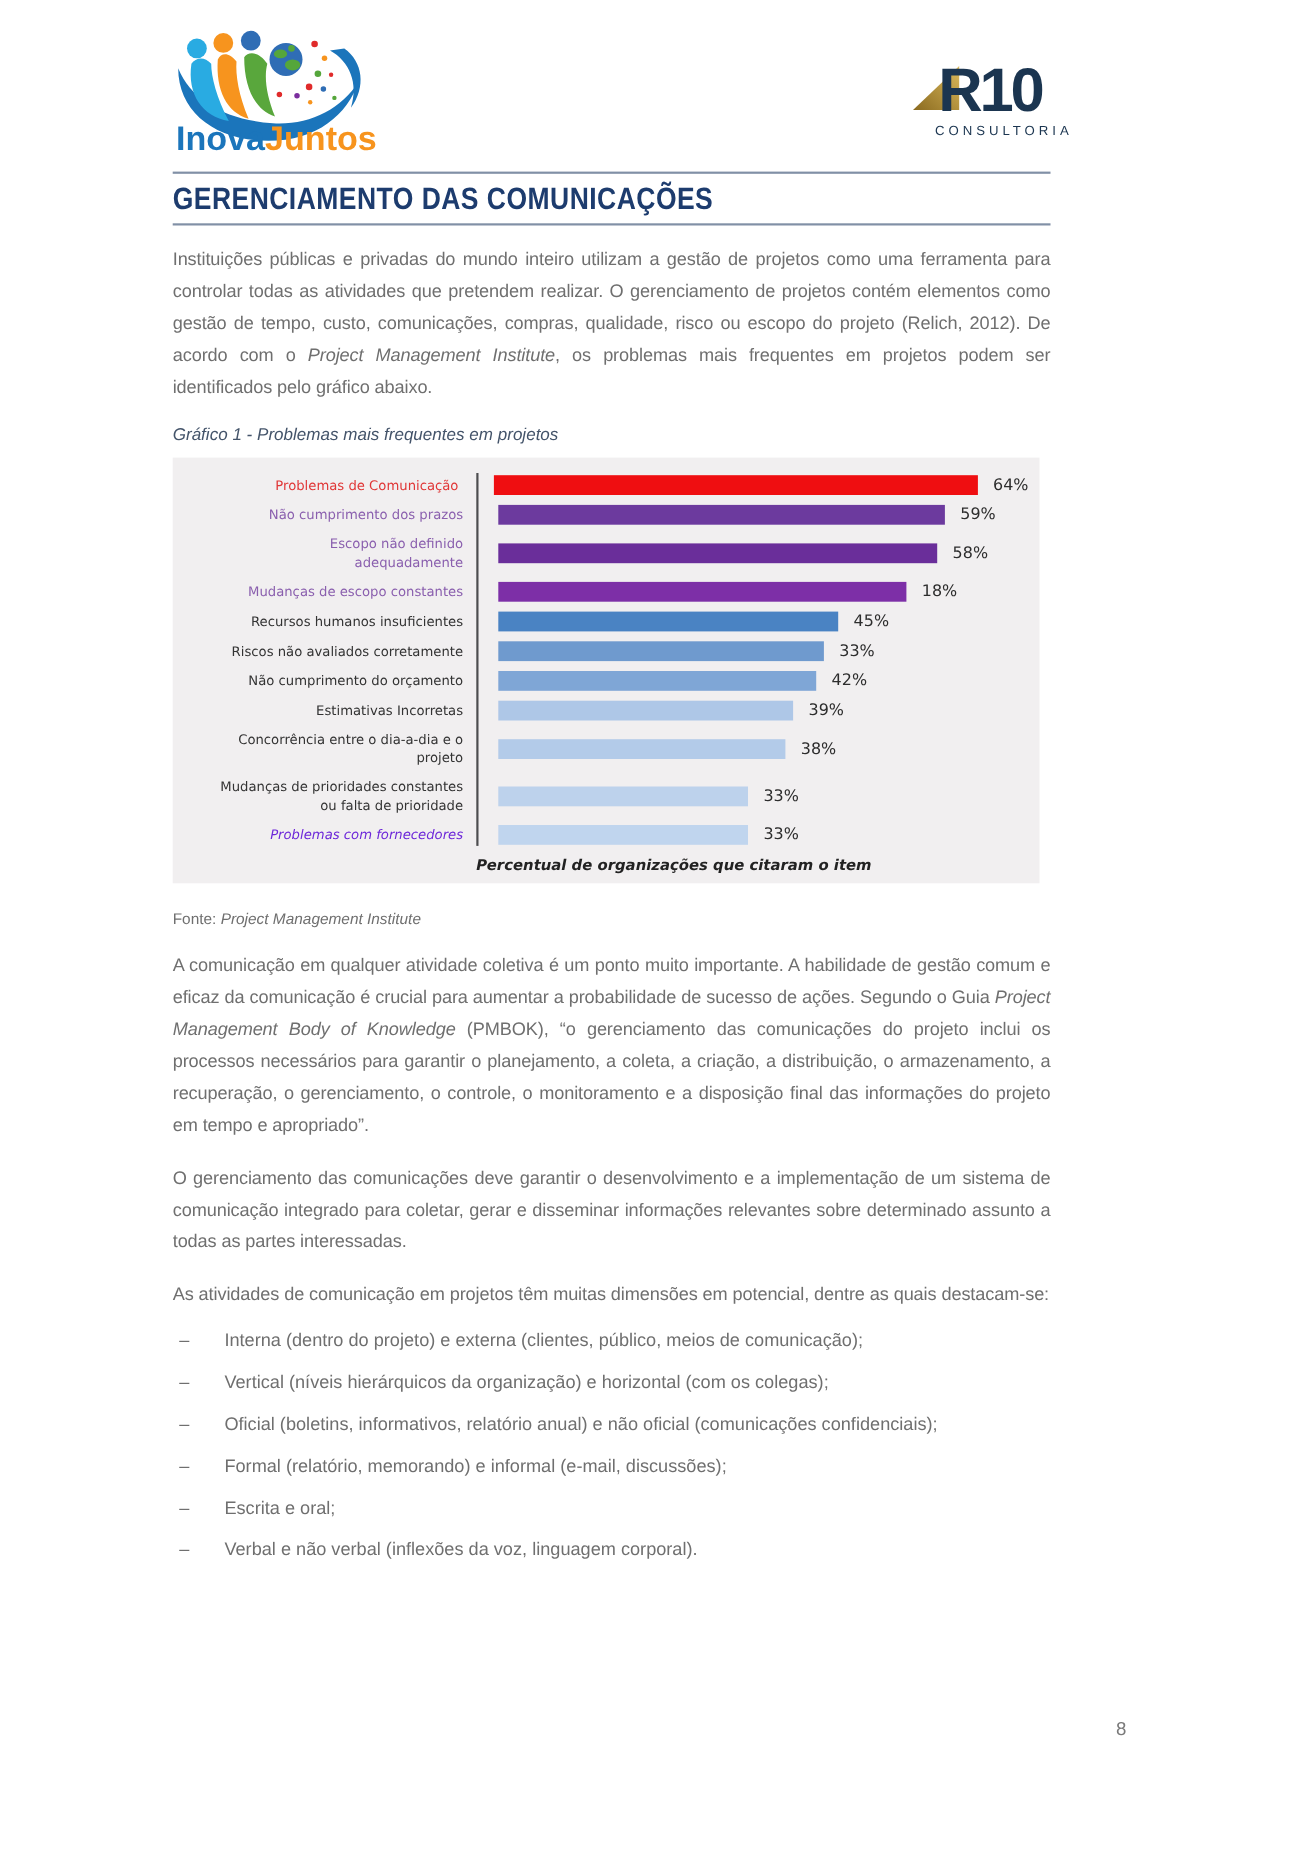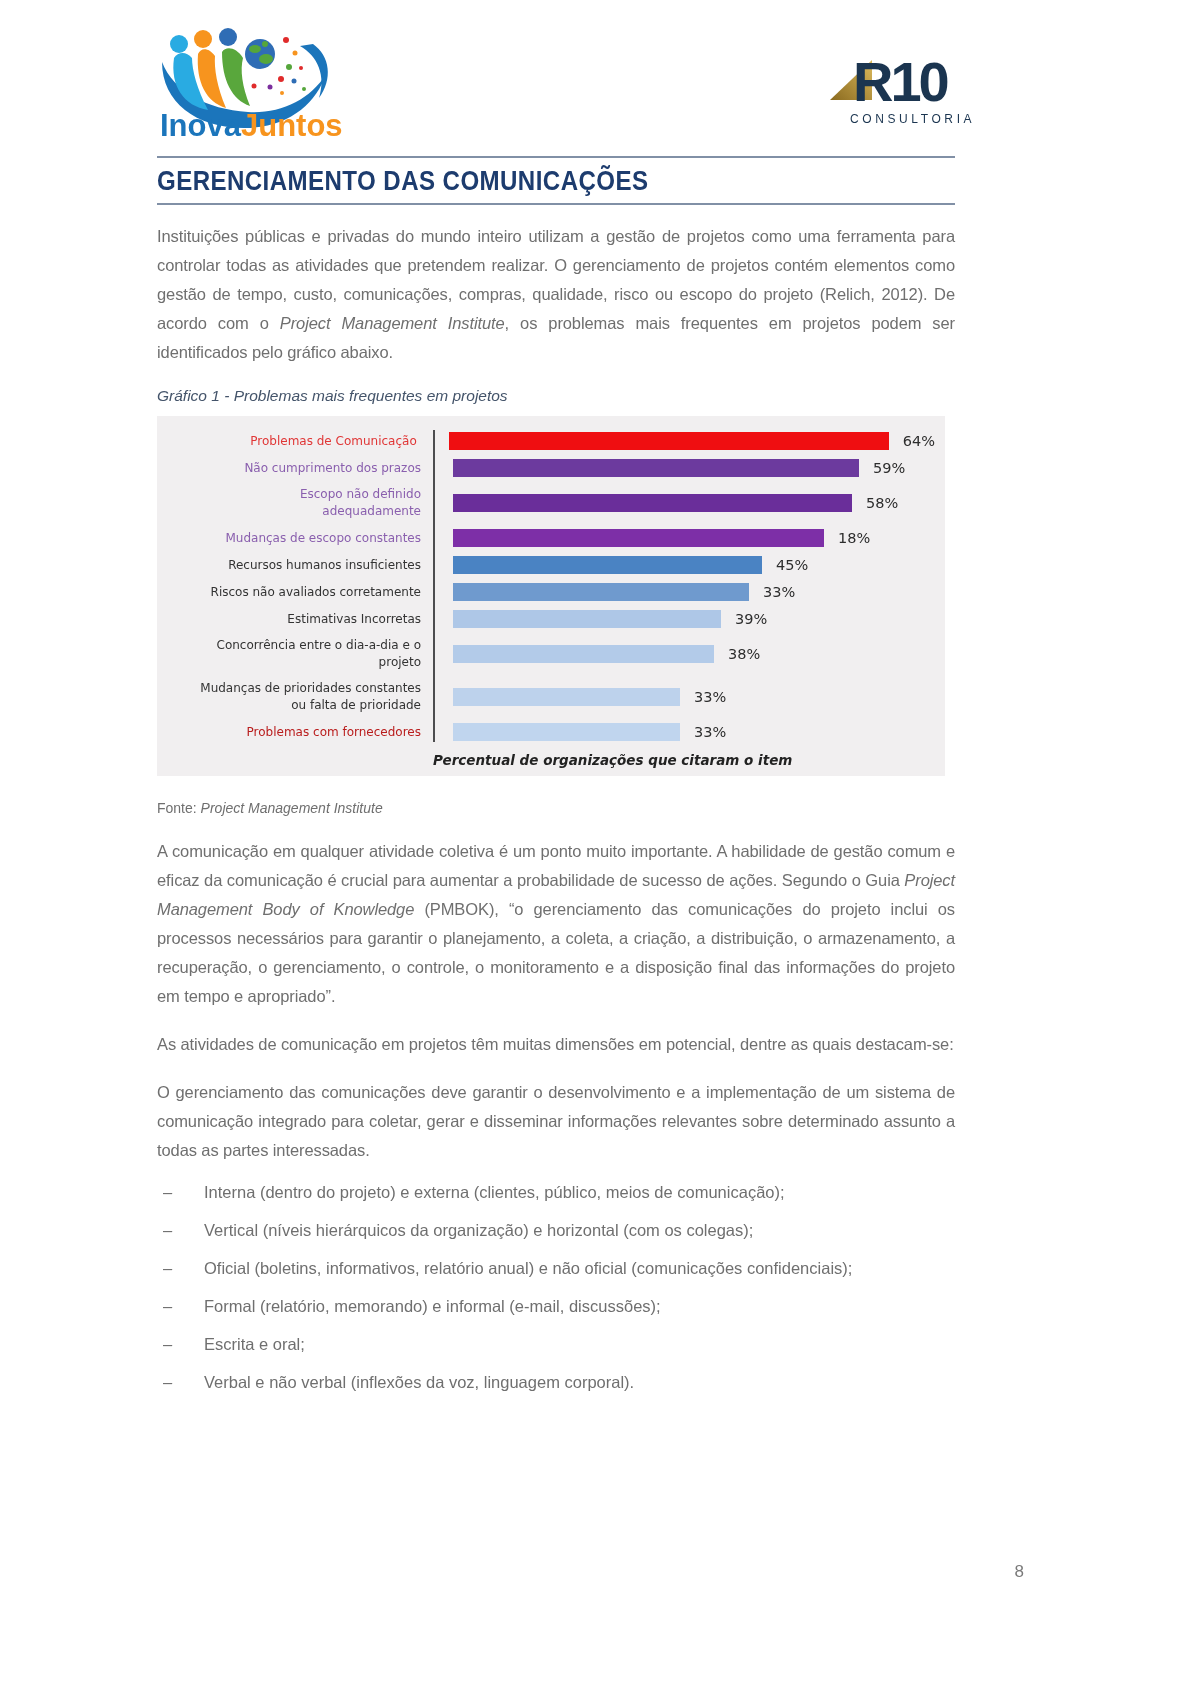--- a/index.html
+++ b/index.html
@@ -160,20 +160,27 @@
           </div>
         </div>
         <div class="chart-row">
           <div class="chart-label" style="color: rgb(51, 51, 51);">Riscos não avaliados corretamente</div>
           <div class="bar-zone">
             <div class="bar" style="width: 296px; background: rgb(111, 154, 206);"></div>
             <div class="bar-value">33%</div>
           </div>
         </div>
         <div class="chart-row">
+          <div class="chart-label" style="color: rgb(51, 51, 51);">Não cumprimento do orçamento</div>
+          <div class="bar-zone">
+            <div class="bar" style="width: 289px; background: rgb(127, 166, 214);"></div>
+            <div class="bar-value">42%</div>
+          </div>
+        </div>
+        <div class="chart-row">
           <div class="chart-label" style="color: rgb(51, 51, 51);">Estimativas Incorretas</div>
           <div class="bar-zone">
             <div class="bar" style="width: 268px; background: rgb(174, 199, 231);"></div>
             <div class="bar-value">39%</div>
           </div>
         </div>
         <div class="chart-row">
           <div class="chart-label" style="color: rgb(51, 51, 51);">Concorrência entre o dia-a-dia e o
 projeto</div>
           <div class="bar-zone">
@@ -183,37 +190,37 @@
         </div>
         <div class="chart-row">
           <div class="chart-label" style="color: rgb(51, 51, 51);">Mudanças de prioridades constantes
 ou falta de prioridade</div>
           <div class="bar-zone">
             <div class="bar" style="width: 227px; background: rgb(189, 210, 236);"></div>
             <div class="bar-value">33%</div>
           </div>
         </div>
         <div class="chart-row">
-          <div class="chart-label" style="color: #b91c1c;">Problemas com fornecedores</div>
+          <div class="chart-label" style="color: #6d28d9; font-style: italic;">Problemas com fornecedores</div>
           <div class="bar-zone">
             <div class="bar" style="width: 227px; background: rgb(192, 213, 238);"></div>
             <div class="bar-value">33%</div>
           </div>
         </div>
       </div>
     <div class="xlabel">Percentual de organizações que citaram o item</div>
   </div>
 
   <div class="fonte">
     <span>Fonte: </span><em>Project Management Institute</em>
   </div>
 
   <p class="para p2"><span>A comunicação em qualquer atividade coletiva é um ponto muito importante. A habilidade de gestão comum e eficaz da comunicação é crucial para aumentar a probabilidade de sucesso de ações. Segundo o Guia </span><em>Project Management Body of Knowledge</em><span> (PMBOK), “o gerenciamento das comunicações do projeto inclui os processos necessários para garantir o planejamento, a coleta, a criação, a distribuição, o armazenamento, a recuperação, o gerenciamento, o controle, o monitoramento e a disposição final das informações do projeto em tempo e apropriado”.</span></p>
+  <p class="para p3"><span>O gerenciamento das comunicações deve garantir o desenvolvimento e a implementação de um sistema de comunicação integrado para coletar, gerar e disseminar informações relevantes sobre determinado assunto a todas as partes interessadas.</span></p>
   <p class="para intro"><span>As atividades de comunicação em projetos têm muitas dimensões em potencial, dentre as quais destacam-se:</span></p>
-  <p class="para p3"><span>O gerenciamento das comunicações deve garantir o desenvolvimento e a implementação de um sistema de comunicação integrado para coletar, gerar e disseminar informações relevantes sobre determinado assunto a todas as partes interessadas.</span></p>
 
   <div class="bullet-list" id="bullet-list">
       <div class="bullet-item">
         <div class="bullet-marker">–</div>
         <div class="bullet-text">Interna (dentro do projeto) e externa (clientes, público, meios de comunicação);</div>
       </div>
       <div class="bullet-item">
         <div class="bullet-marker">–</div>
         <div class="bullet-text">Vertical (níveis hierárquicos da organização) e horizontal (com os colegas);</div>
       </div>

